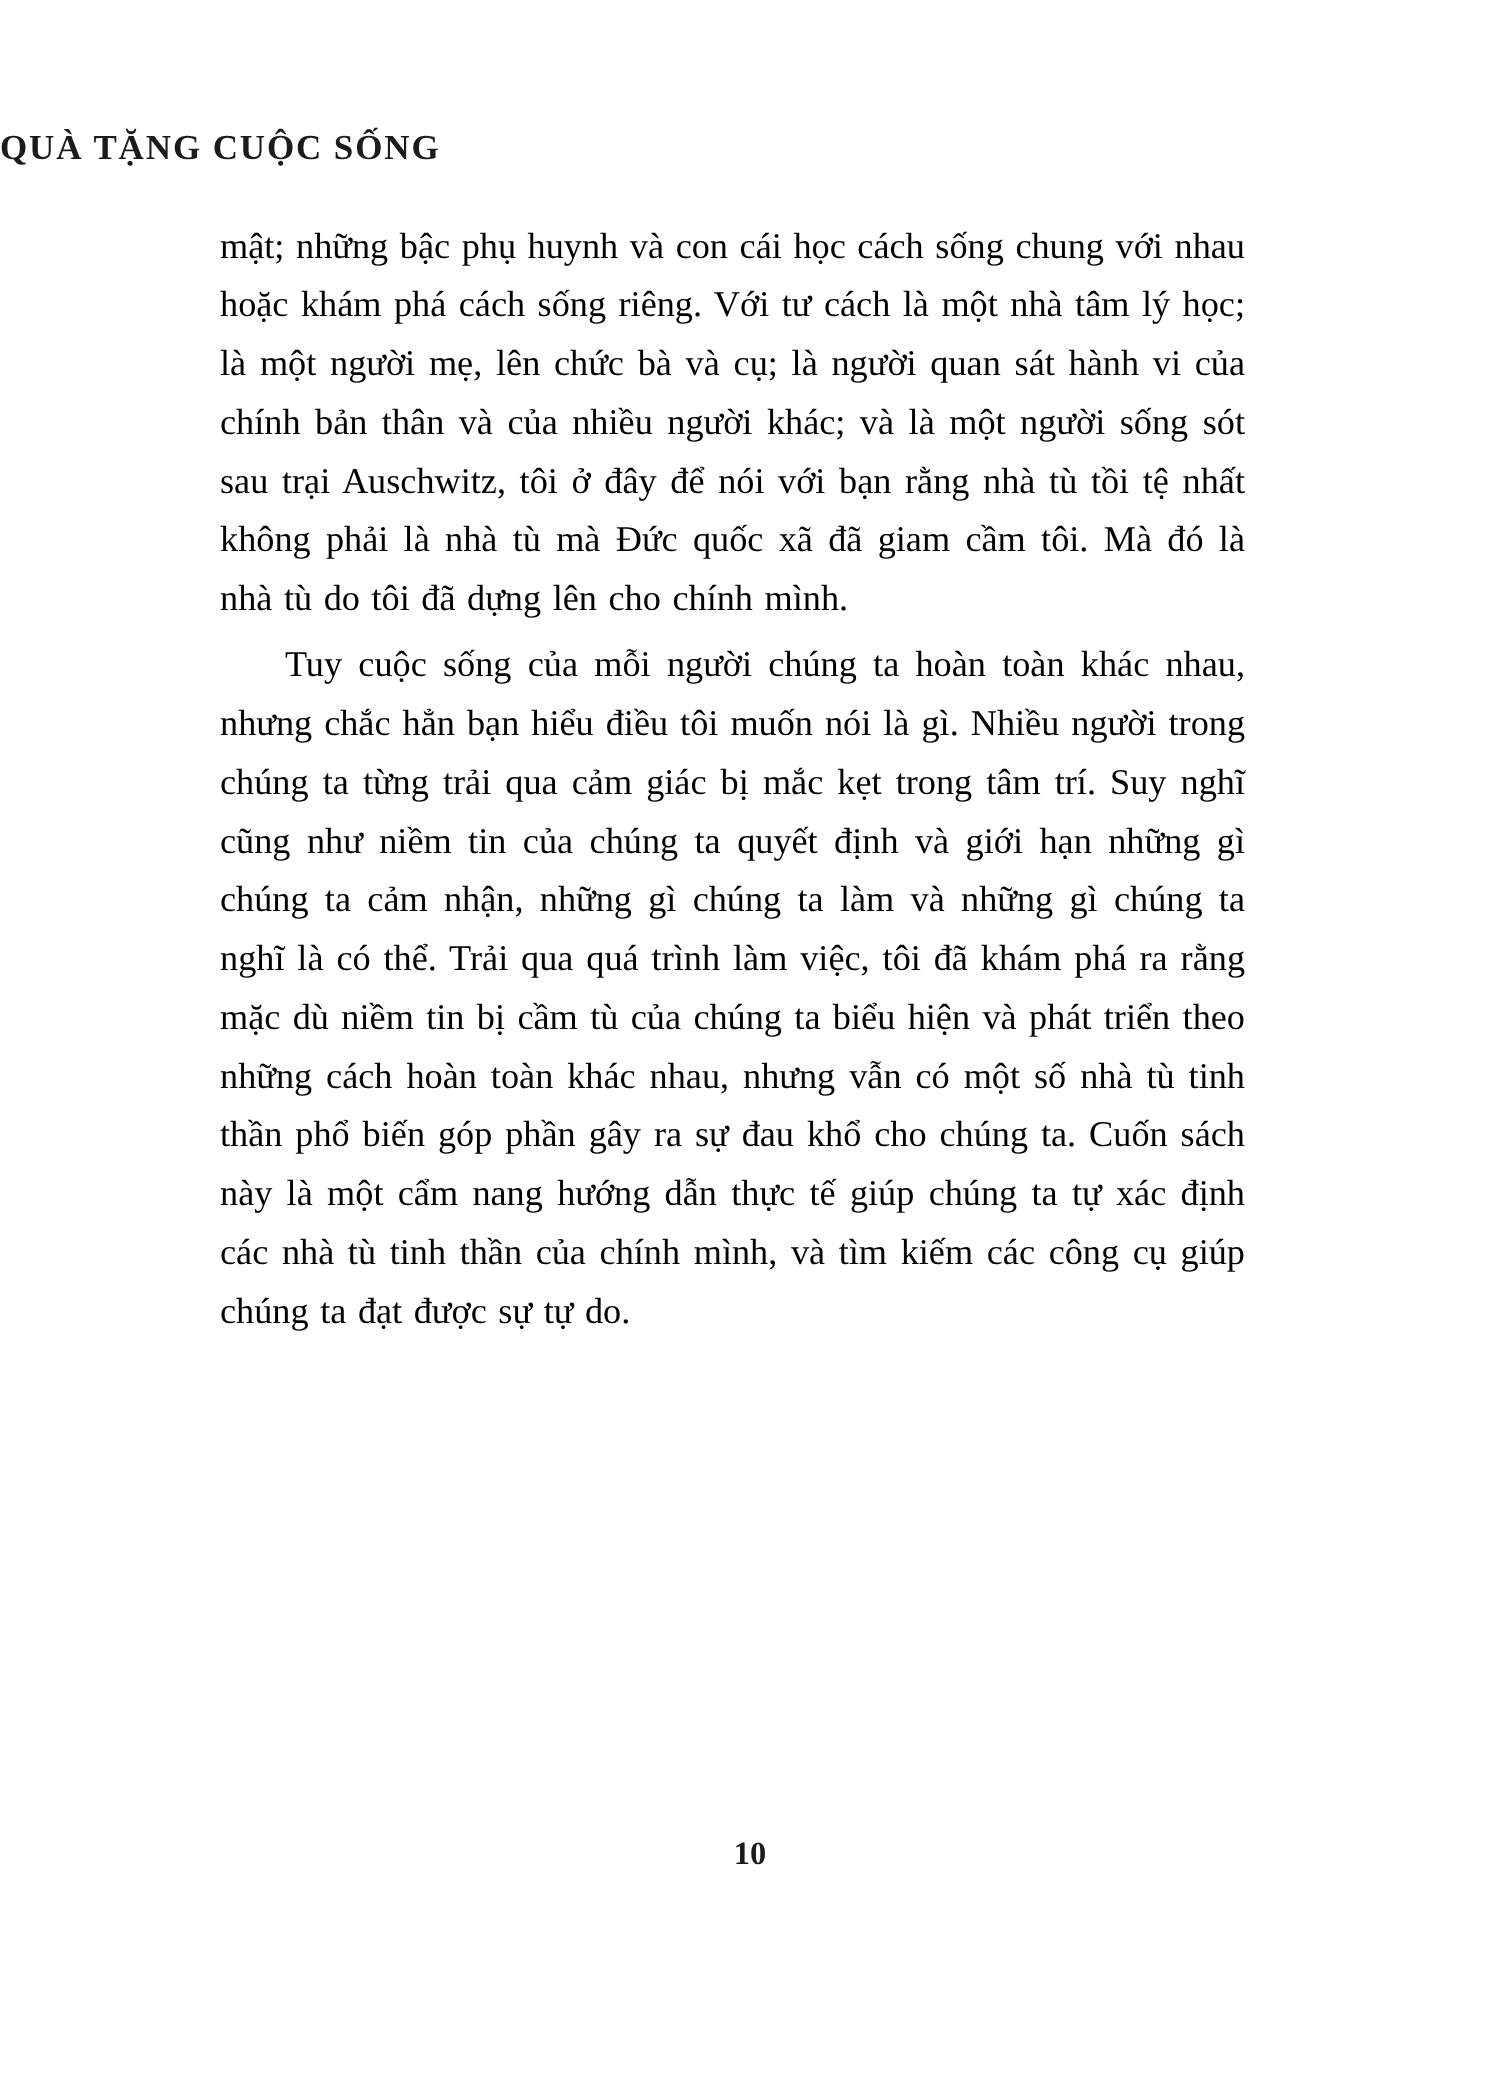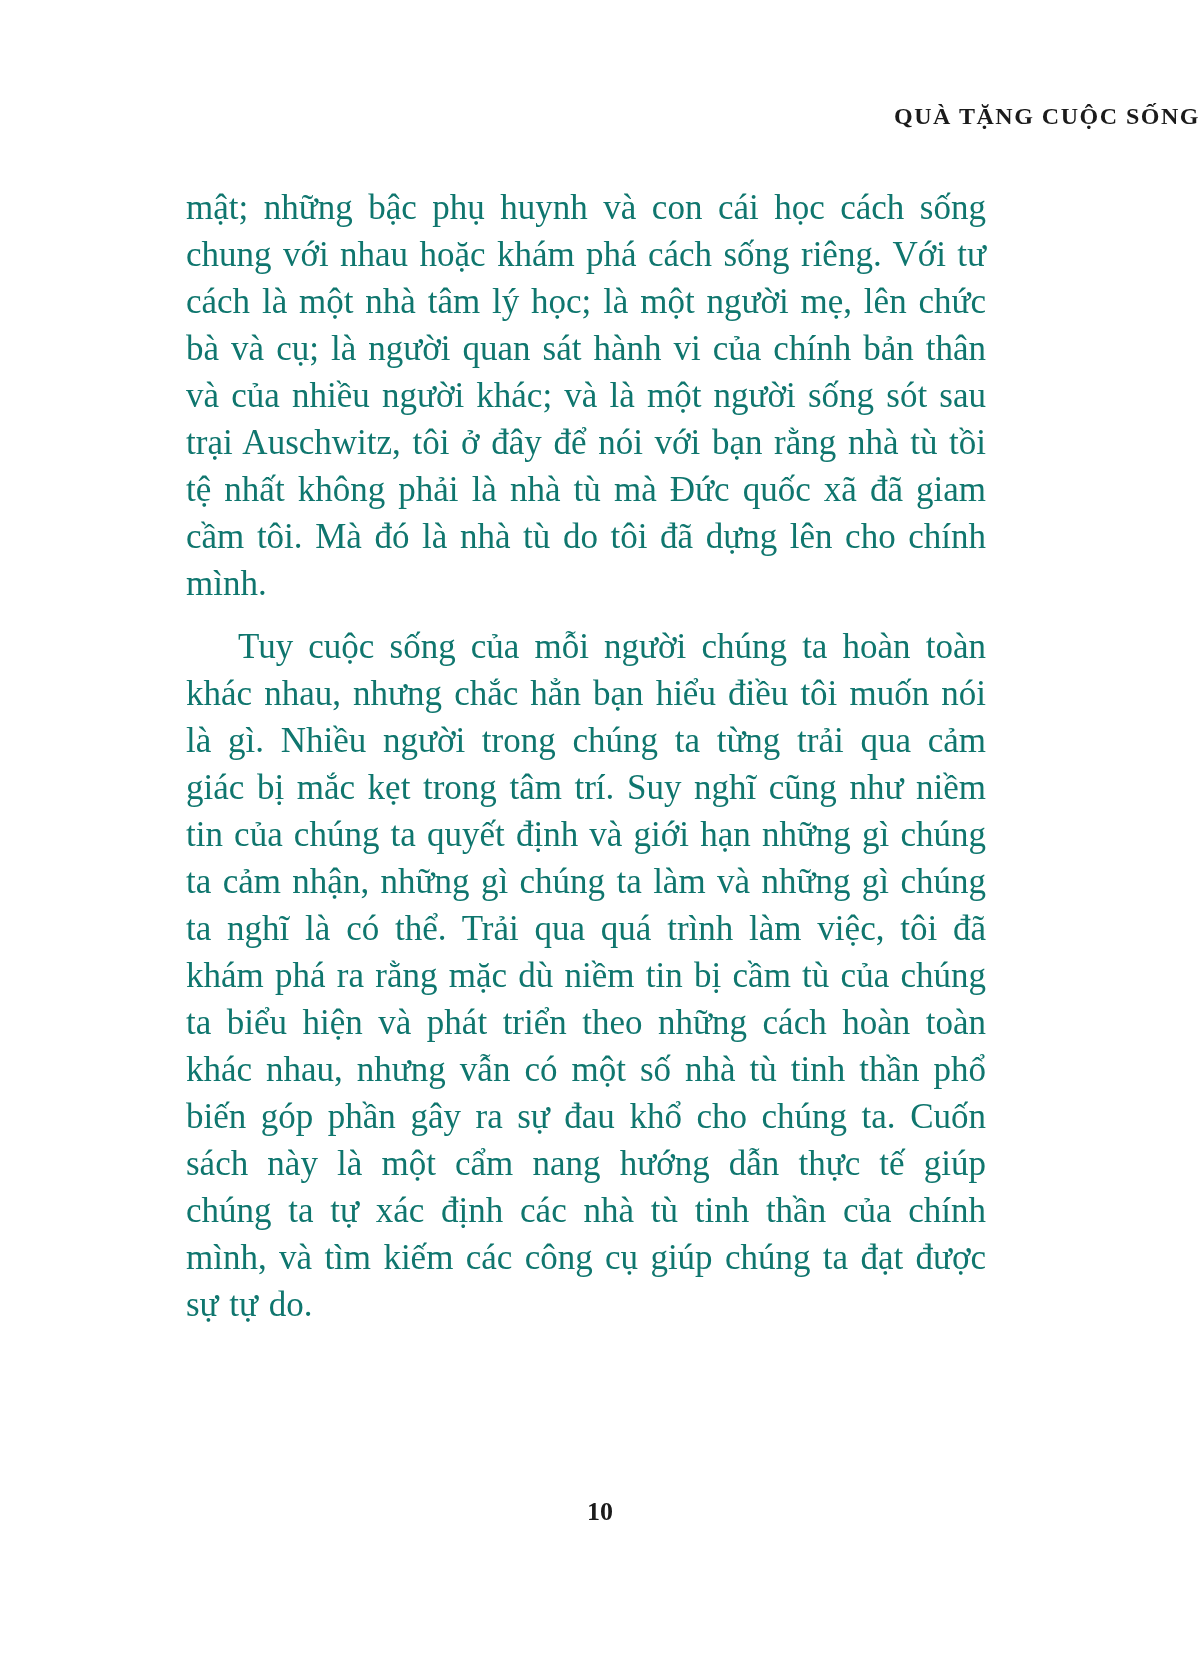--- a/index.html
+++ b/index.html
@@ -15,59 +15,58 @@
     box-sizing: border-box;
     font-family: "Liberation Serif", "DejaVu Serif", serif;
     color: #1c1c1c;
     overflow: hidden;
   }
   .running-header {
     position: absolute;
     top: 103px;
     left: 0;
     width: 100%;
-    text-align: right;
-    font-size: 24px;
+    text-align: left;
+    font-size: 28px;
     font-weight: 700;
     letter-spacing: 1.5px;
     color: #1b1b1b;
   }
   .text-block {
     position: absolute;
     top: 168px;
     left: 170px;
     width: 832px;
   }
   .text-block p {
-    margin: 16px;
-    font-size: 35px;
+    margin: 6px;
+    font-size: 29px;
     line-height: 47px;
     text-align: justify;
-    color: #0f766e;
+    color: #000000;
     word-spacing: 2px;
   }
   .text-block p.indent {
     text-indent: 52px;
   }
   .text-block p + p {
     margin-top: 6px;
   }
   .text-block p.section-gap {
     margin-top: 100px;
   }
   .page-number {
     position: absolute;
     top: 1468px;
     left: 0;
     width: 100%;
     text-align: center;
     font-size: 26px;
     font-weight: 700;
     color: #1b1b1b;
-    margin-top: 29px;
   }
 </style>
 </head>
 <body>
 
 <div class="page">
 
   <div class="running-header">QUÀ TẶNG CUỘC SỐNG</div>
 
   <div class="text-block">

